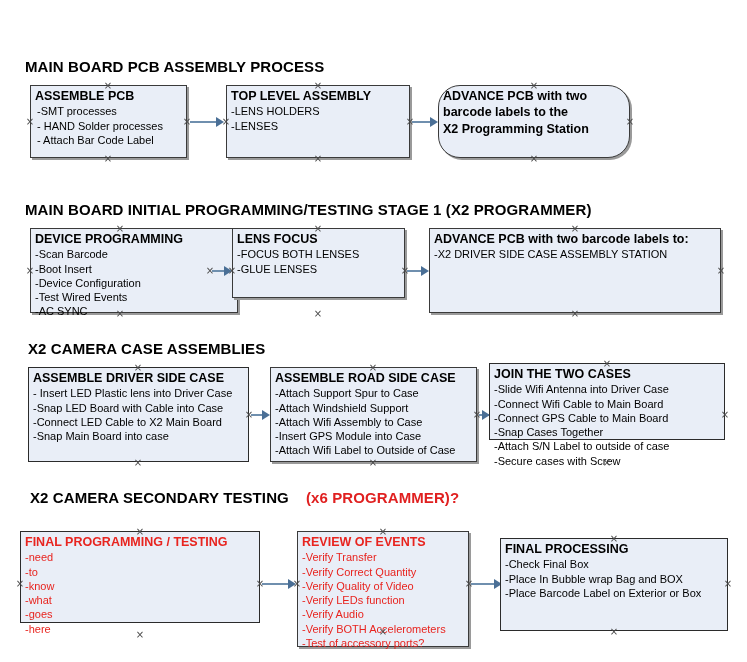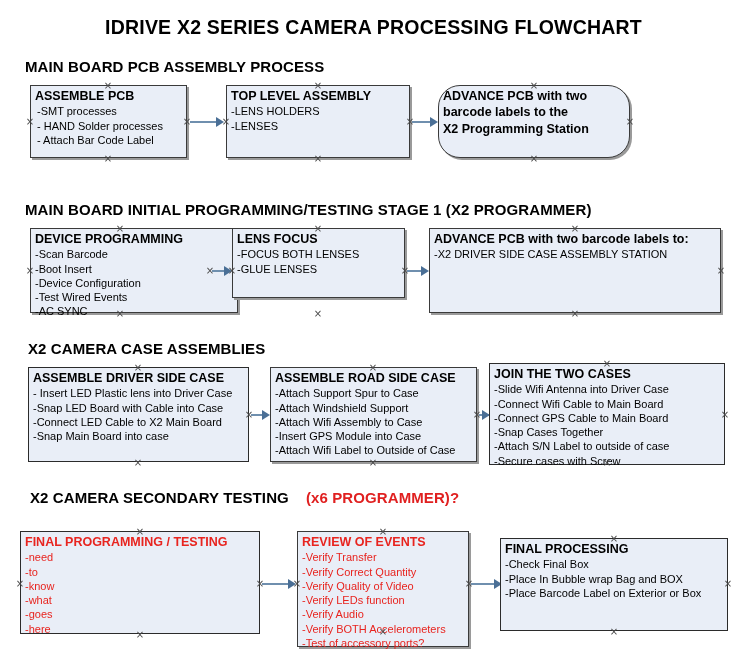--- a/index.html
+++ b/index.html
@@ -55,21 +55,20 @@
     color:#4a4a4a;font-size:10px;line-height:9px;text-align:center;
     font-family:"DejaVu Sans",sans-serif;pointer-events:none;
   }
   .hx::before{content:"\00D7";}
 </style>
 </head>
 <body>
 
 <div id="canvas">
 
-  <div class="doc-title">IDRIVE X2  SERIES CAMERA PROCESSING FLOWCHART</div>
 
   <div class="sec-head" style="left:25px;top:58px;">
     <span>MAIN BOARD PCB ASSEMBLY PROCESS</span>
   </div>
 
   <div class="box" style="left:30px;top:85px;width:157px;height:73px;">
     <div class="box-title">ASSEMBLE PCB</div>
     <div class="box-line ind">-SMT processes</div>
     <div class="box-line ind">- HAND Solder processes</div>
     <div class="box-line ind">- Attach Bar Code Label</div>
@@ -171,40 +170,40 @@
     <div class="box-line">-Insert GPS Module into Case</div>
     <div class="box-line">-Attach Wifi Label to Outside of Case</div>
   </div>
   <div class="hx" style="left:373px;top:367px;"></div>
   <div class="hx" style="left:373px;top:462px;"></div>
   <div class="hx" style="left:477px;top:414px;"></div>
 
   <div class="conn" style="left:479px;top:414px;width:10px;"></div>
   <div class="arrow" style="left:482px;top:410px;"></div>
 
-  <div class="box plain" style="left:489px;top:363px;width:236px;height:102px;">
+  <div class="box plain" style="left:489px;top:363px;width:236px;height:77px;">
     <div class="box-title">JOIN THE TWO CASES</div>
     <div class="box-line">-Slide Wifi Antenna into Driver Case</div>
     <div class="box-line">-Connect Wifi Cable to Main Board</div>
     <div class="box-line">-Connect GPS Cable to Main Board</div>
     <div class="box-line">-Snap Cases Together</div>
     <div class="box-line">-Attach S/N Label to outside of case</div>
     <div class="box-line">-Secure cases with Screw</div>
   </div>
   <div class="hx" style="left:607px;top:363px;"></div>
   <div class="hx" style="left:607px;top:462px;"></div>
   <div class="hx" style="left:725px;top:414px;"></div>
 
   <div class="sec-head" style="left:30px;top:489px;">
     <span>X2 CAMERA SECONDARY TESTING</span>
     <span>&nbsp;&nbsp;</span>
     <span class="red">(x6 PROGRAMMER)?</span>
   </div>
 
-  <div class="box plain red-text" style="left:20px;top:531px;width:240px;height:103px;">
+  <div class="box plain red-text" style="left:20px;top:531px;width:240px;height:92px;">
     <div class="box-title">FINAL PROGRAMMING / TESTING</div>
     <div class="box-line">-need</div>
     <div class="box-line">-to</div>
     <div class="box-line">-know</div>
     <div class="box-line">-what</div>
     <div class="box-line">-goes</div>
     <div class="box-line">-here</div>
   </div>
   <div class="hx" style="left:140px;top:531px;"></div>
   <div class="hx" style="left:140px;top:634px;"></div>

